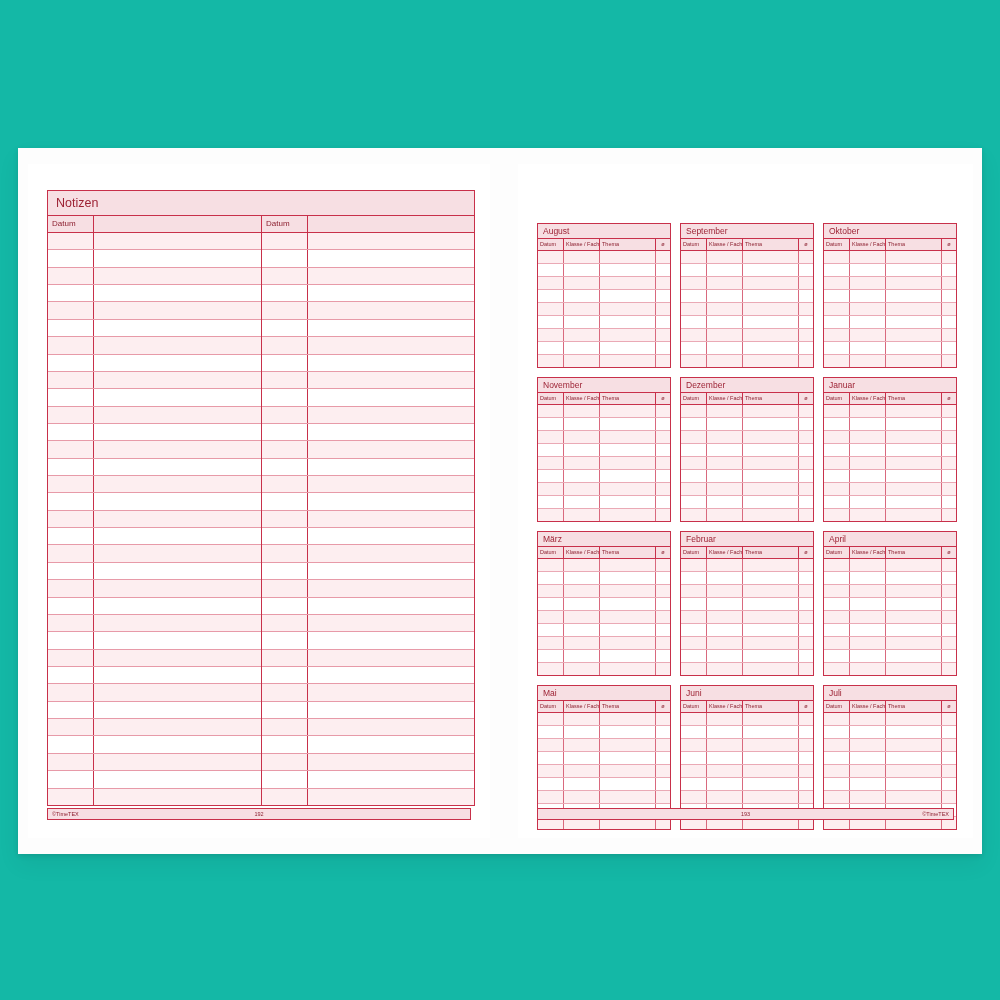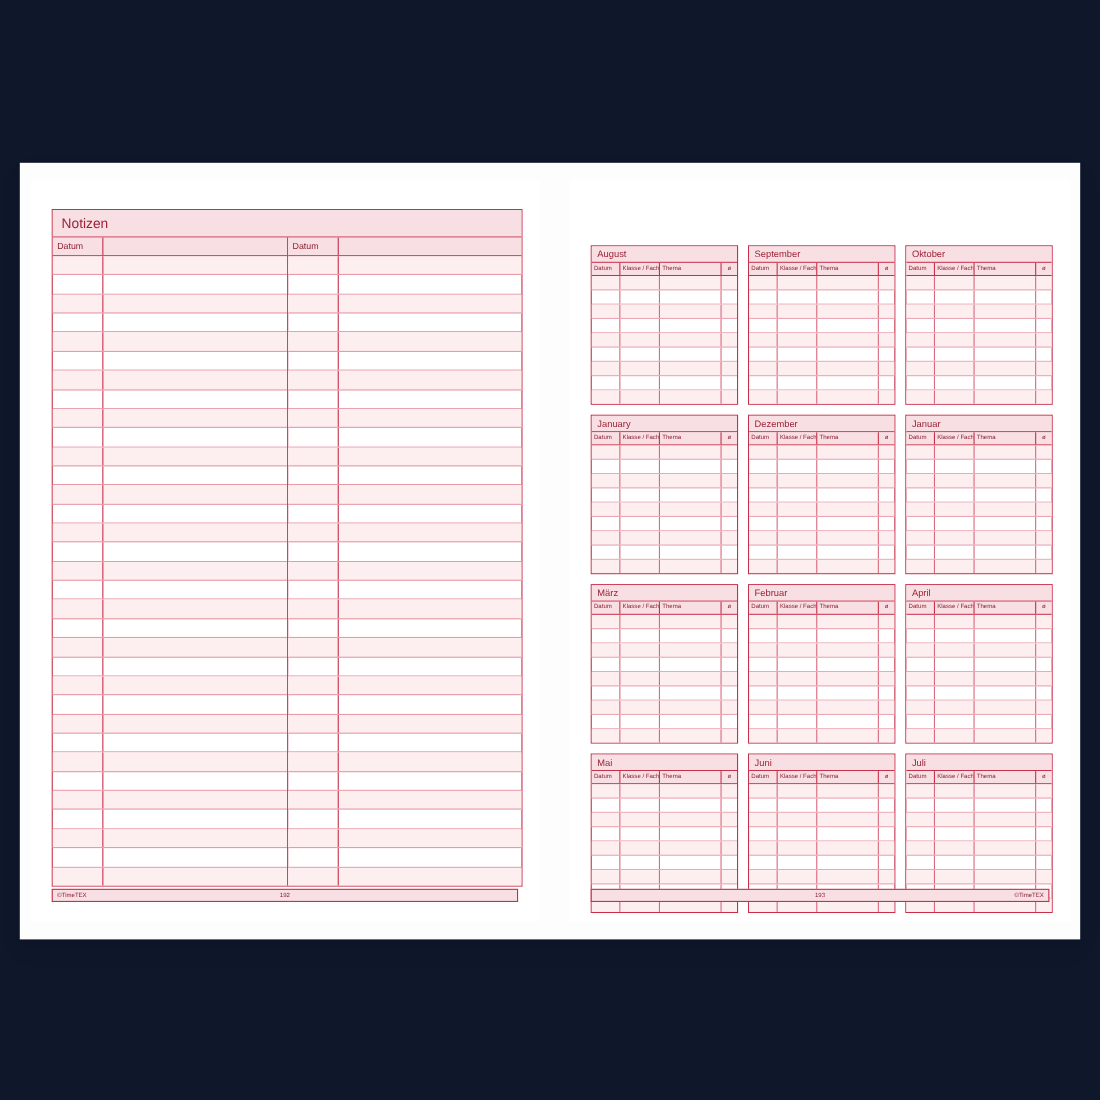--- a/index.html
+++ b/index.html
@@ -5,21 +5,21 @@
   html, body {
     margin: 0;
     padding: 0;
     background: #ffffff;
     font-family: "Liberation Sans", sans-serif;
   }
   #page {
     position: relative;
     width: 1000px;
     height: 1000px;
-    background: #0f172a;
+    background: #14b8a6;
     overflow: hidden;
   }
 
   
   .spread {
     position: absolute;
     left: 18px;
     top: 148px;
     width: 964px;
     height: 706px;
@@ -708,21 +708,21 @@
                 </div>
                 <div class="m-row alt">
                   <div class="c-datum"></div>
                   <div class="c-klasse"></div>
                   <div class="c-thema"></div>
                   <div class="c-note"></div>
                 </div>
               </div>
             </div>
             <div class="month frame">
-              <div class="title-band month-name">January</div>
+              <div class="title-band month-name">November</div>
               <div class="m-head">
                 <div class="c-datum">Datum</div>
                 <div class="c-klasse">Klasse / Fach</div>
                 <div class="c-thema">Thema</div>
                 <div class="c-note">ø</div>
               </div>
               <div class="m-rows">
                 <div class="m-row alt">
                   <div class="c-datum"></div>
                   <div class="c-klasse"></div>

